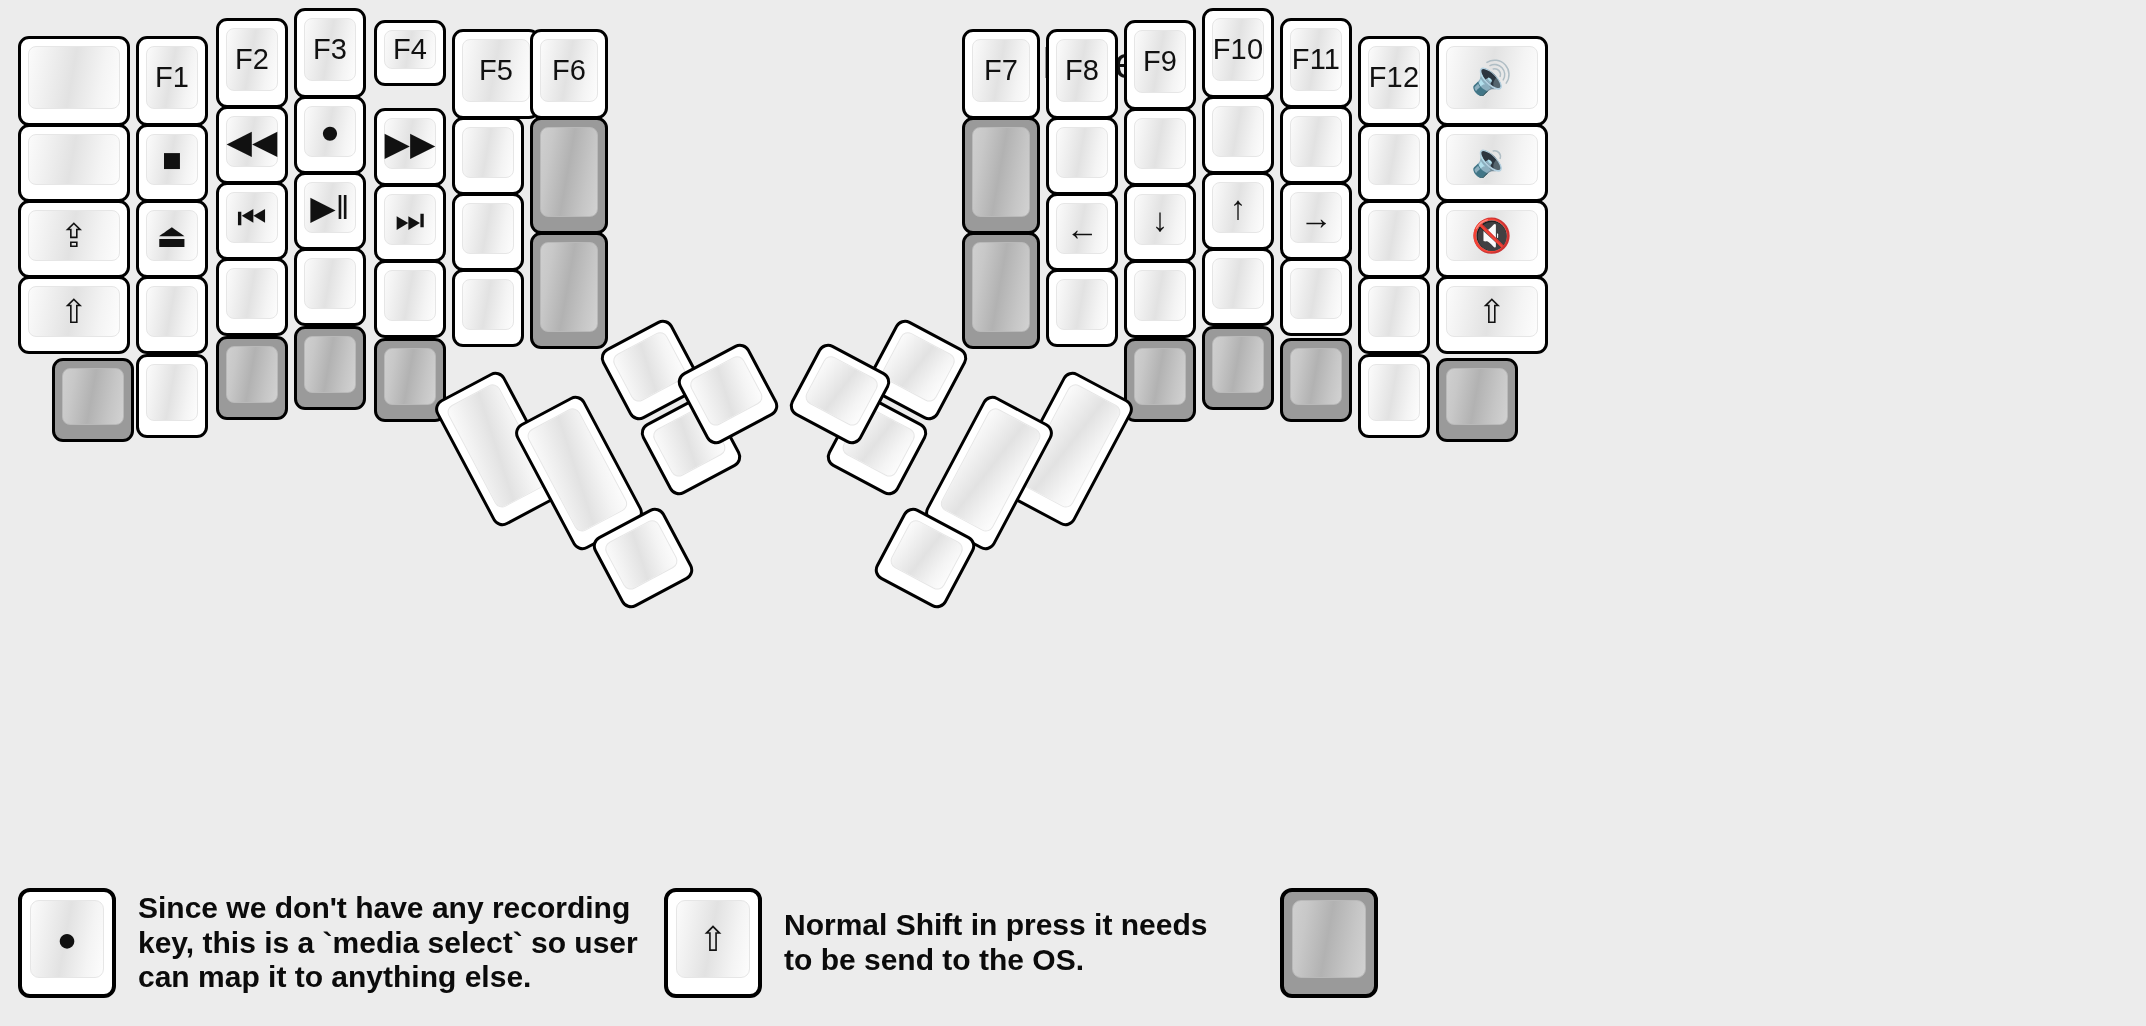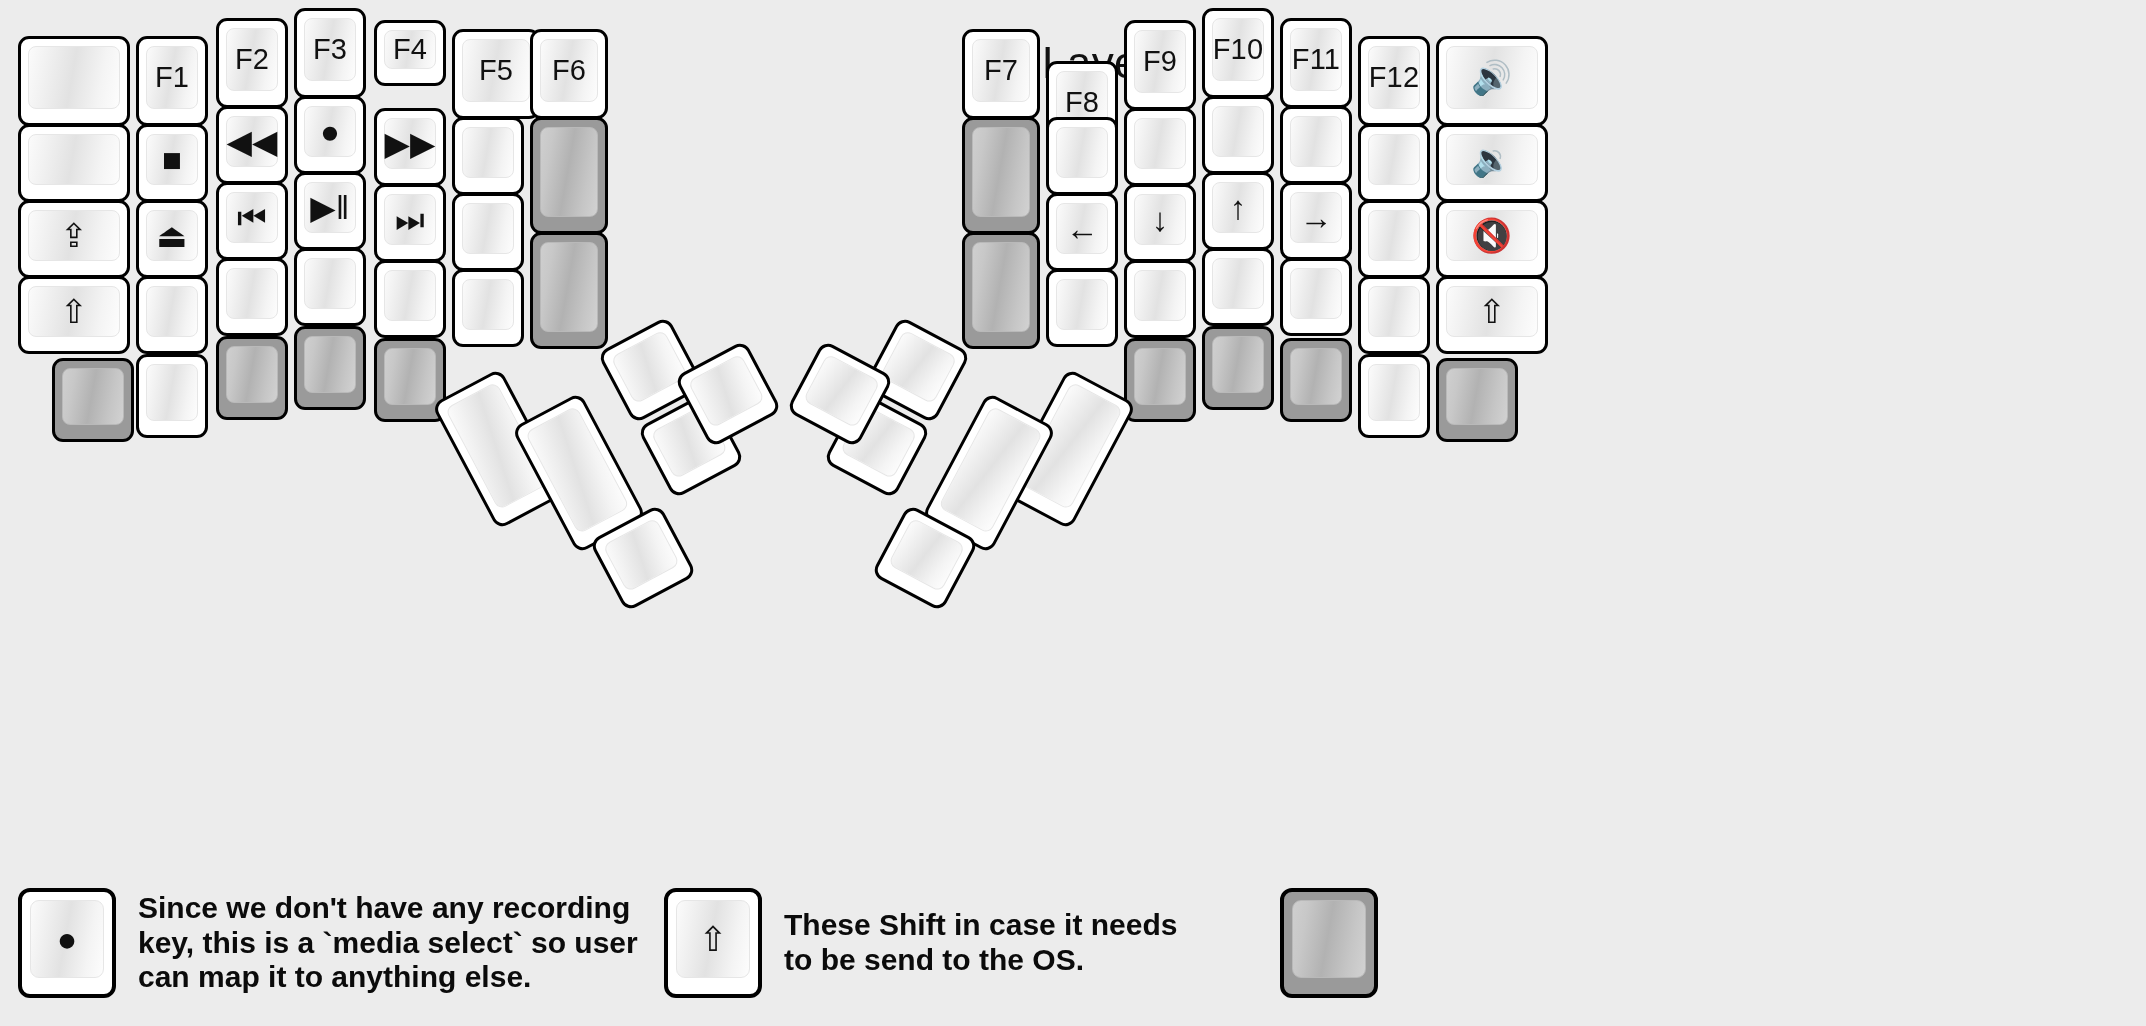--- a/index.html
+++ b/index.html
@@ -325,21 +325,21 @@
           </div>
         </div>
       </div>
     <div id="right-half">
         <div class="key" style="left: 962px; top: 29px; width: 78px; height: 90px;">
           <div class="cap"></div>
           <div class="inner">
             <span class="lbl">F7</span>
           </div>
         </div>
-        <div class="key" style="left: 1046px; top: 29px; width: 72px; height: 90px; margin-top: 32px;">
+        <div class="key" style="left: 1046px; top: 29px; width: 72px; height: 90px;">
           <div class="cap"></div>
           <div class="inner">
             <span class="lbl">F8</span>
           </div>
         </div>
         <div class="key" style="left: 1124px; top: 20px; width: 72px; height: 90px;">
           <div class="cap"></div>
           <div class="inner">
             <span class="lbl">F9</span>
           </div>
@@ -607,21 +607,21 @@
         <div class="legend-text">Since we don't have any recording
 key, this is a `media select` so user
 can map it to anything else.</div>
       </div>
       <div class="legend-item" style="left: 664px; top: 22px;">
         <div class="legend-key">
           <div class="cap">
             <span class="lbl">⇧</span>
           </div>
         </div>
-        <div class="legend-text">These Shift in case it needs
+        <div class="legend-text">Normal Shift in press it needs
 to be send to the OS.</div>
       </div>
       <div class="legend-item" style="left: 1280px; top: 22px;">
         <div class="legend-key trans">
           <div class="cap">
             <span class="lbl"></span>
           </div>
         </div>
       </div>
     </div>

